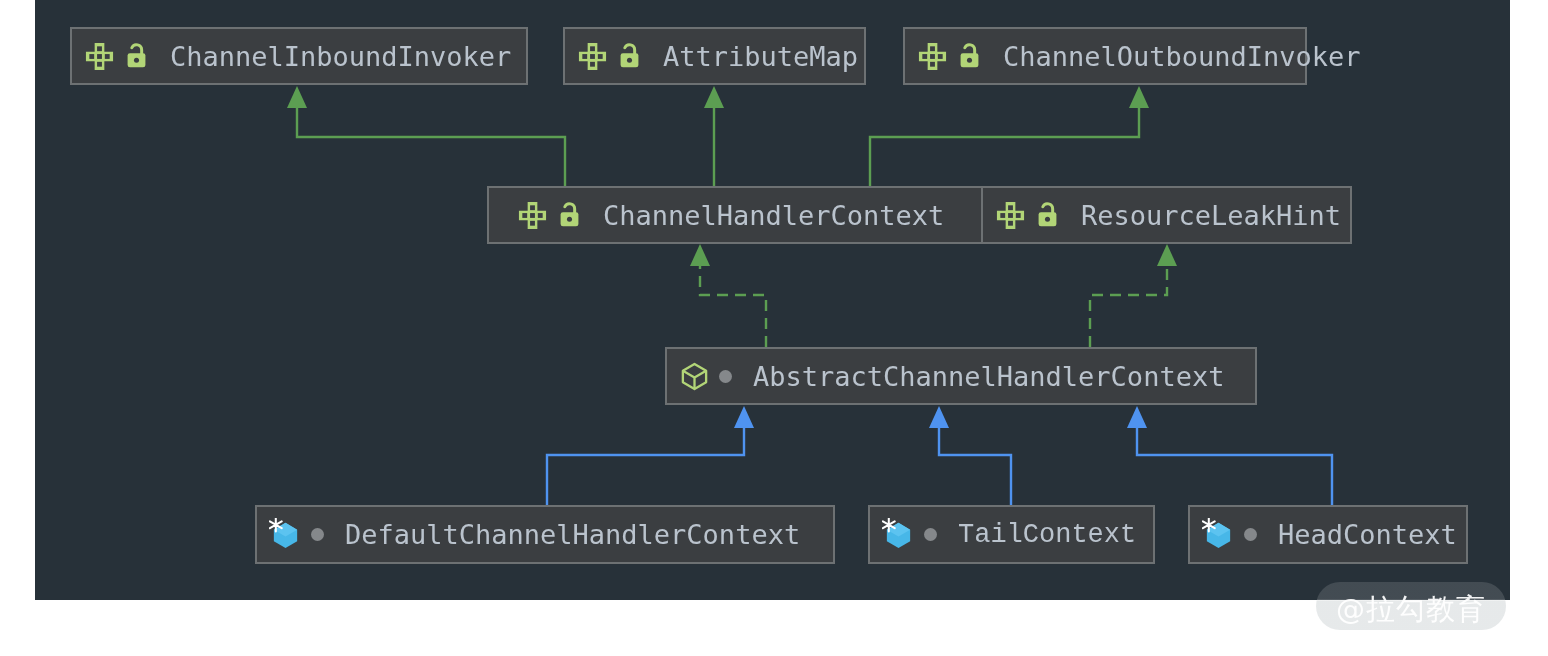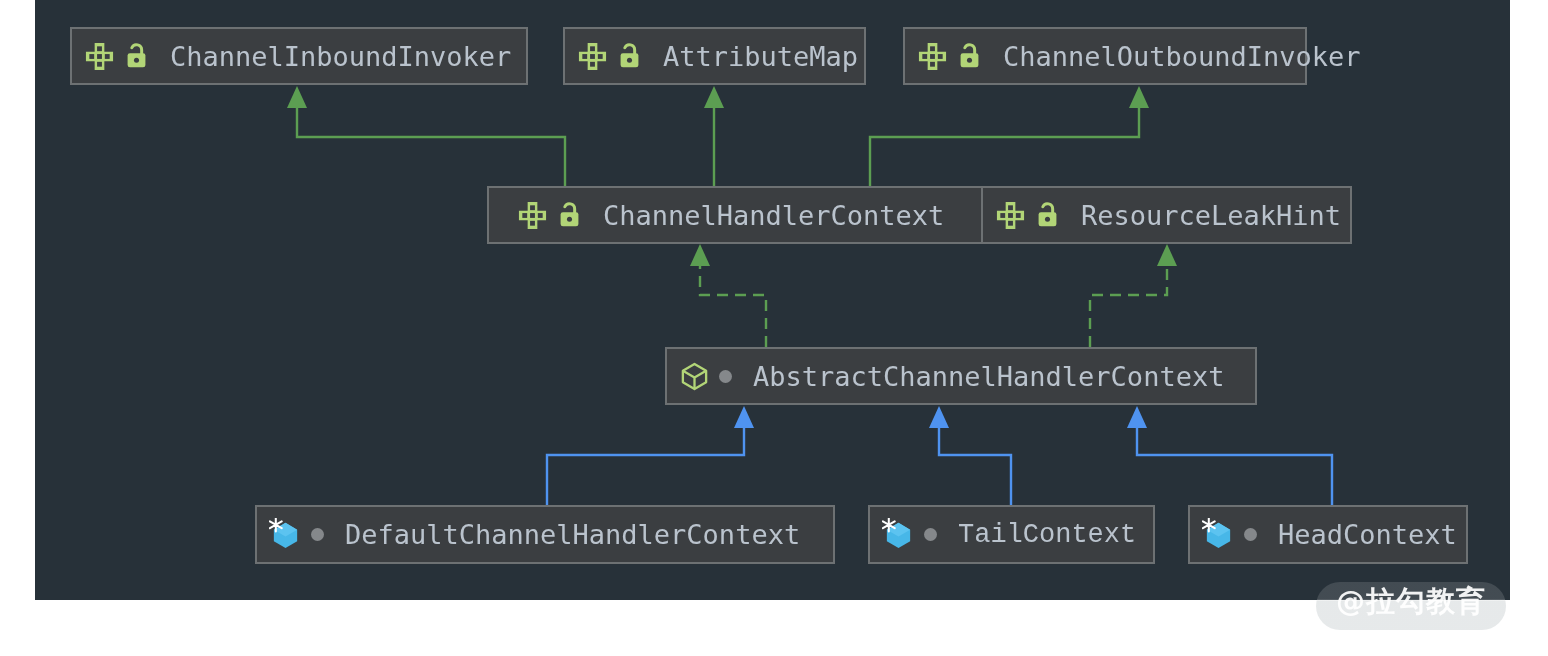--- a/index.html
+++ b/index.html
@@ -29,21 +29,21 @@
   .uml-node .mod-icon{flex:0 0 auto;display:block;margin-left:8px;}
   .uml-node .node-label{
     margin-left:20px;
     font-size:27px;
     color:var(--label-color,#bac3cd);
     white-space:nowrap;
     letter-spacing:0px;
   }
   .watermark{
     position:absolute;left:1316px;top:582px;width:190px;height:48px;
-    display:flex;align-items:flex-start;justify-content:center;font-weight:bold;
+    display:flex;align-items:flex-end;justify-content:center;
   }
   .watermark .pill-bg{
     position:absolute;inset:0;border-radius:24px;
     background:linear-gradient(to bottom,
       rgba(255,255,255,0.13) 0%,
       rgba(255,255,255,0.13) 36%,
       rgba(229,232,233,0.95) 40%,
       rgba(229,232,233,0.95) 100%);
   }
   .watermark .wm-text{

